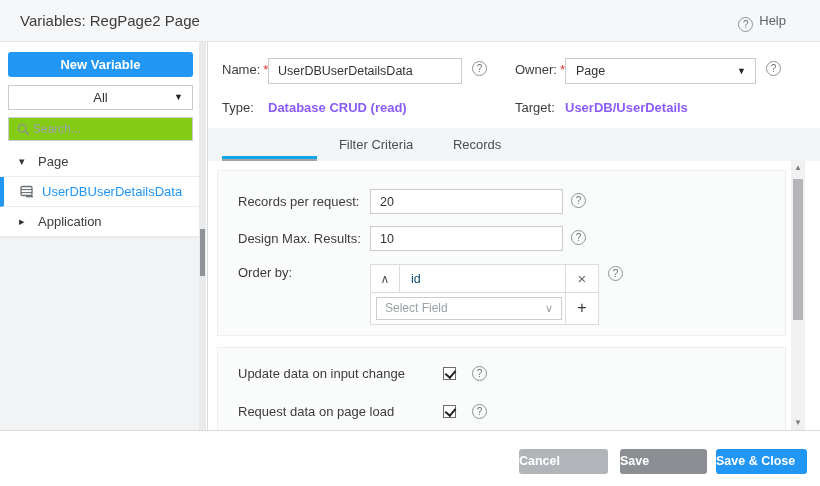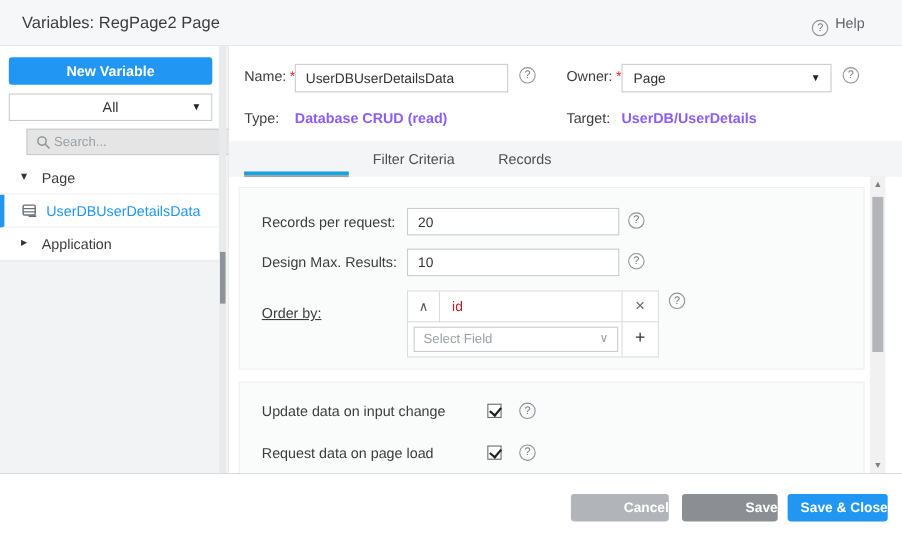--- a/index.html
+++ b/index.html
@@ -24,22 +24,22 @@
                    background:#f2f3f4; border-top:1px solid #e8e9ea; }
   .sb-track { position:absolute; right:1px; top:0; width:7px; height:100%; background:#e9eaeb; }
   .sb-thumb { position:absolute; right:2px; top:187px; width:5px; height:47px; background:#8f9399; }
   .new-variable-btn { position:absolute; left:8px; top:10px; width:185px; height:25px;
                       background:#2196f3; color:#fff; font-weight:bold; font-size:13px;
                       text-align:center; line-height:25px; border-radius:3px; cursor:pointer; }
   .filter-select { position:absolute; left:8px; top:43px; width:185px; height:25px;
                    background:#fff; border:1px solid #c9cbcd; line-height:23px;
                    padding:0 10px; cursor:pointer;text-align:center; }
   .select-caret { position:absolute; right:9px; top:0; font-size:9px; color:#222; line-height:23px; }
-  .search-box { position:absolute; left:24px; top:75px; width:185px; height:24px;
-                background:#e5e5e5; border:1px solid #c9cbcd; }
+  .search-box { position:absolute; left:8px; top:75px; width:185px; height:24px;
+                background:#84cc16; border:1px solid #c9cbcd; }
   .search-box svg { position:absolute; left:8px; top:5px; }
   .search-input { position:absolute; left:24px; top:0; width:155px; height:22px; border:none;
                   outline:none; font-size:12px; color:#555; background:transparent;
                   font-family:"Liberation Sans", sans-serif; }
   .search-input::placeholder { color:#9aa0a4; }
   .tree { position:absolute; left:0; top:105px; width:200px; }
   .tree-row { position:relative; height:30px; line-height:29px; background:#fff;
               border-bottom:1px solid #ececed; cursor:pointer; }
   .tree-caret { position:absolute; left:19px; top:0; font-size:11px; color:#333; }
   .tree-label { position:absolute; left:38px; top:0; font-size:13px; color:#3c3c3c; }
@@ -67,21 +67,21 @@
   .content { position:absolute; left:0; top:119px; width:612px; height:270px;
              background:#fff; overflow:hidden; }
   .panel { position:absolute; left:9px; width:569px; background:#fafbfb; border:1px solid #efefef; }
   .panel1 { top:9px; height:166px; }
   .panel2 { top:186px; height:130px; }
   .ot { position:absolute; left:152px; top:93px; width:229px; background:#fff; border:1px solid #dcdcdc; }
   .ot-row1 { position:relative; height:28px; border-bottom:1px solid #dcdcdc; }
   .ot-sort { position:absolute; left:0; top:0; width:29px; height:28px; border-right:1px solid #dcdcdc;
              text-align:center; line-height:28px; color:#555; font-size:12px; cursor:pointer; }
   .ot-field { position:absolute; left:30px; top:0; right:47px; padding-left:10px;
-              line-height:28px; font-size:12.5px; color:#b91c1c; }
+              line-height:28px; font-size:12.5px; color:#0c4a6e; }
   .ot-remove { position:absolute; right:0; top:0; width:33px; height:28px; border-left:1px solid #dcdcdc;
                text-align:center; line-height:27px; color:#666; font-size:15px; cursor:pointer; }
   .ot-row2 { position:relative; height:31px; }
   .ot-select { position:absolute; left:5px; top:4px; width:186px; height:23px; border:1px solid #ccc;
                line-height:21px; padding:0 8px; color:#9aa0a4; font-size:12px;
                background:#fff; cursor:pointer; }
   .ot-select .chev { position:absolute; right:8px; top:0; color:#9aa0a4; font-size:11px; }
   .ot-add { position:absolute; right:0; top:0; width:33px; height:31px; border-left:1px solid #dcdcdc;
             text-align:center; line-height:30px; color:#333; font-size:16px; cursor:pointer; }
   .chk-row { position:absolute; left:20px; font-size:13px; color:#3c3c3c; }
@@ -92,21 +92,21 @@
   
   .scrollbar { position:absolute; left:583px; top:118px; width:14px; height:271px; background:#f1f1f2; }
   .sc-arrow { position:absolute; left:0; width:14px; height:14px; text-align:center;
               font-size:8px; color:#7a7e82; line-height:14px; cursor:pointer; }
   .sc-up { top:1px; } .sc-down { bottom:1px; }
   .sc-thumb { position:absolute; left:2px; top:19px; width:10px; height:141px; background:#b3b5b8; cursor:grab; }
   
   .footer { position:absolute; left:0; top:430px; width:820px; height:56px;
             background:#fff; border-top:1px solid #dadbdc; }
   .btn { position:absolute; top:18px; height:25px; border:none; border-radius:3px; color:#fff;
-         font-weight:bold; font-size:12.5px; line-height:25px; text-align:right;
+         font-weight:bold; font-size:12.5px; line-height:25px; text-align:left;
          cursor:pointer; font-family:"Liberation Sans", sans-serif; }
   .btn-cancel { left:519px; width:89px; background:#b1b5b9; }
   .btn-save { left:620px; width:87px; background:#8b8f93; }
   .btn-save-close { left:716px; width:91px; background:#2196f3; }
 </style>
 </head>
 <body>
 
 <div class="header">
   <div class="header-title">Variables: RegPage2 Page</div>
@@ -178,21 +178,21 @@
 
     <div class="panel panel1">
       <div class="fld-label" style="left:20px; top:23px;">Records per request:</div>
       <input class="txt-input" style="left: 152px; top: 18px; width: 193px; height: 25px;" value="20">
       <span class="help-circle hc-abs" style="left:353px; top:22px;">?</span>
 
       <div class="fld-label" style="left:20px; top:60px;">Design Max. Results:</div>
       <input class="txt-input" style="left: 152px; top: 55px; width: 193px; height: 25px;" value="10">
       <span class="help-circle hc-abs" style="left:353px; top:59px;">?</span>
 
-      <div class="fld-label" style="left:20px; top:106px;text-decoration:underline;">Order by:</div>
+      <div class="fld-label" style="left:20px; top:94px;">Order by:</div>
       <div class="ot">
         <div class="ot-row1">
           <div class="ot-sort"><span>∧</span></div>
           <div class="ot-field">id</div>
           <div class="ot-remove"><span>×</span></div>
         </div>
         <div class="ot-row2">
           <div class="ot-select">
             <span>Select Field</span>
             <span class="chev">∨</span>

